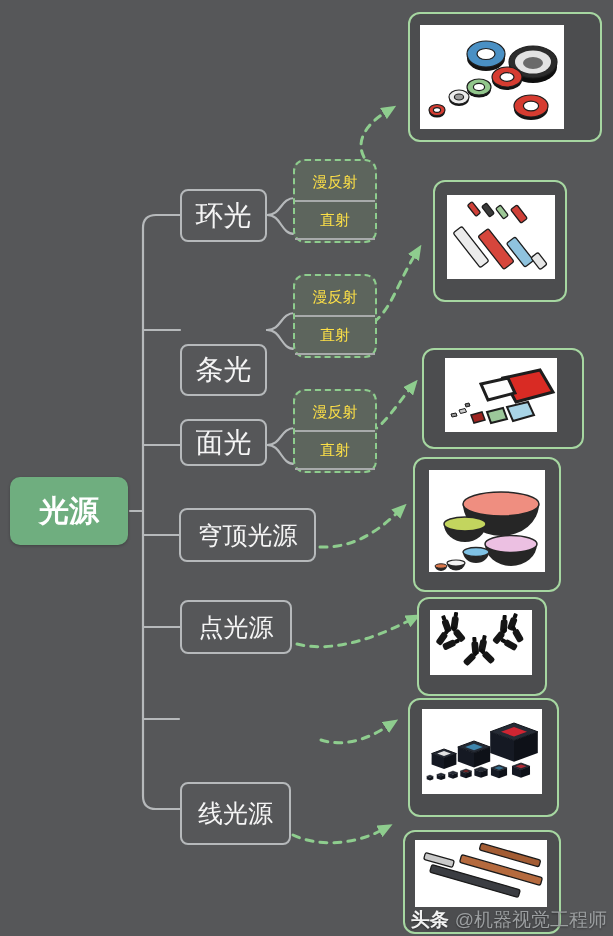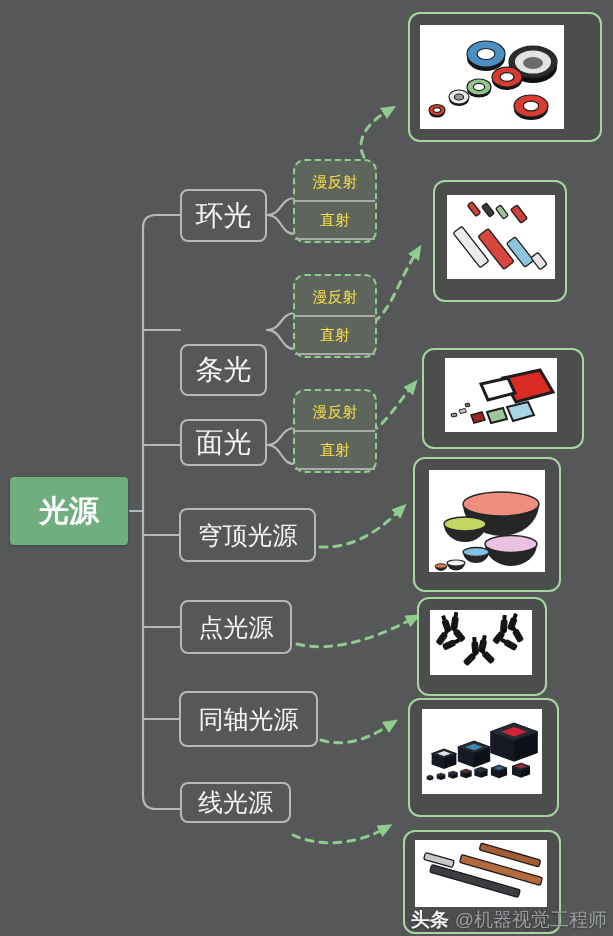--- a/index.html
+++ b/index.html
@@ -1,21 +1,21 @@
 <!DOCTYPE html>
 <html><head>
 <meta charset="utf-8">
 <style>
   html,body{margin:0;padding:0;background:#565759;}
   .canvas{position:relative;width:613px;height:936px;background:#565759;overflow:hidden;
           font-family:"Liberation Sans","DejaVu Sans",sans-serif;}
   .connectors{position:absolute;left:0;top:0;width:613px;height:936px;pointer-events:none;}
 
   .root{position:absolute;left:10px;top:477px;width:118px;height:68px;background:#6fae7f;
-        border-radius:4px;display:flex;align-items:center;justify-content:center;
+        border-radius:10px;display:flex;align-items:center;justify-content:center;
         color:#fff;font-size:30px;font-weight:bold;box-shadow:0 1px 3px rgba(0,0,0,.25);}
 
   .node{position:absolute;border:2.5px solid #b6b9bb;border-radius:8px;background:transparent;
         display:flex;align-items:center;justify-content:center;color:#f5f5f5;box-sizing:border-box;}
   .node.big{font-size:28px;}
   .node.small{font-size:25px;}
 
   .group{position:absolute;width:84px;height:84px;border:2.4px dashed #8ecd8e;border-radius:12px;
          background:#5d655d;box-sizing:border-box;padding-top:3px;}
   .group .row{height:36px;display:flex;align-items:center;justify-content:center;
@@ -80,24 +80,21 @@
   </div>
   <div class="node big" style="left:180px;top:419px;width:87px;height:47px;">
     <span>面光</span>
   </div>
   <div class="node small" style="left:179px;top:508px;width:137px;height:54px;">
     <span>穹顶光源</span>
   </div>
   <div class="node small" style="left:180px;top:600px;width:112px;height:54px;">
     <span>点光源</span>
   </div>
-  <div class="node small" style="left:179px;top:691px;width:139px;height:56px;">
-    <span>同轴光源</span>
-  </div>
-  <div class="node small" style="left:180px;top:782px;width:111px;height:41px;">
+  <div class="node small" style="left:180px;top:782px;width:111px;height:63px;">
     <span>线光源</span>
   </div>
 
   <div class="group" style="left:293px;top:159px;">
     <div class="row">
         <span>漫反射</span>
       </div>
     <div class="row">
         <span>直射</span>
       </div>

